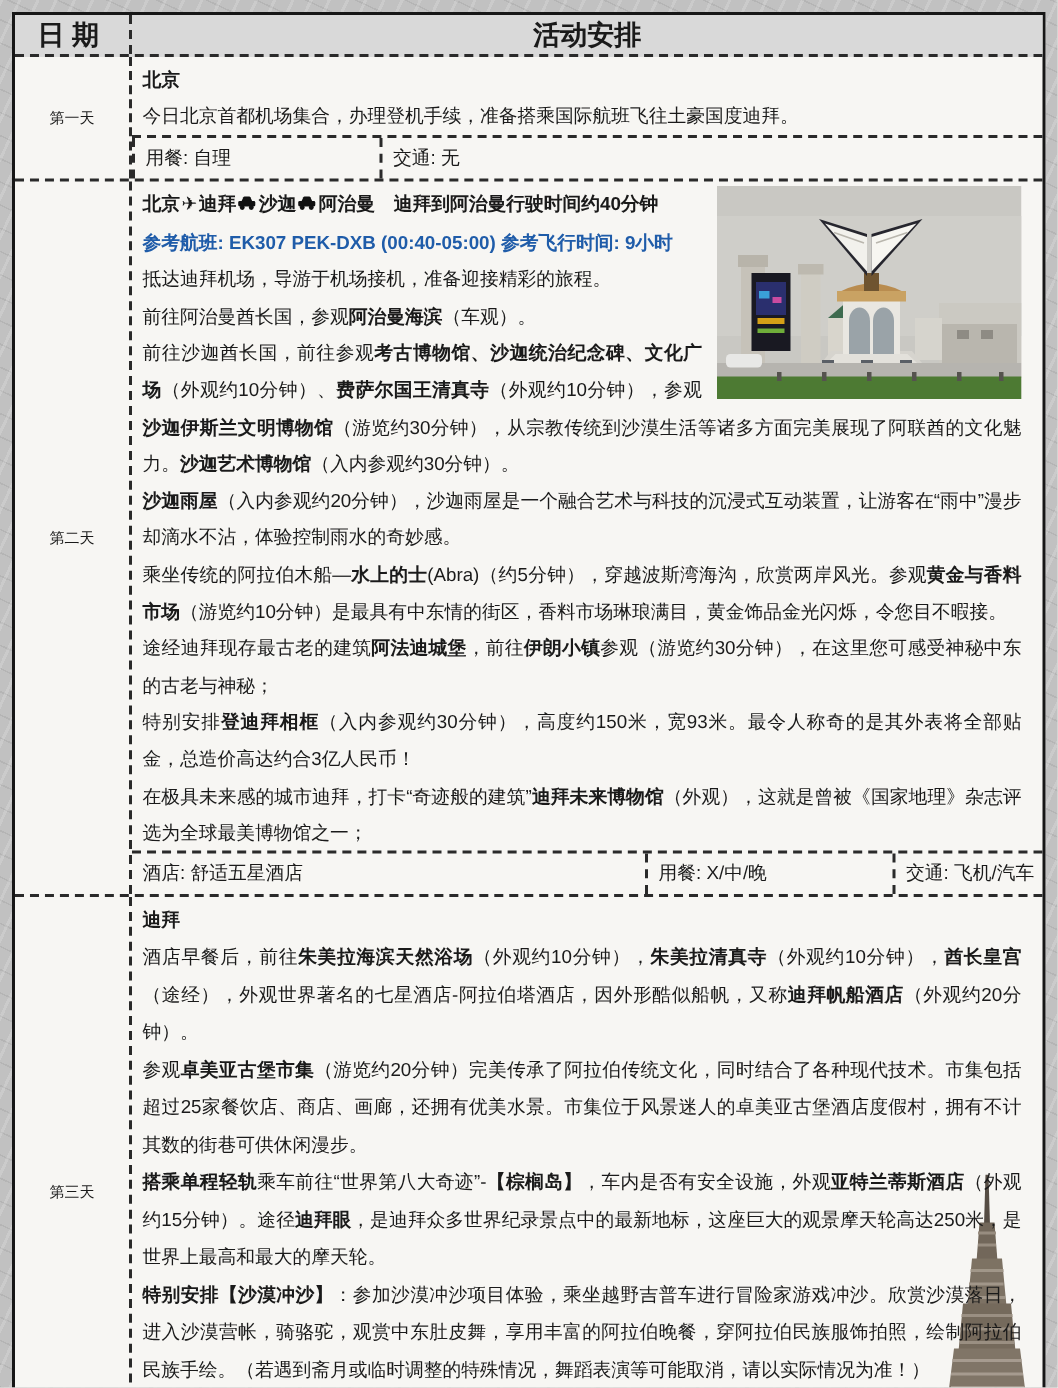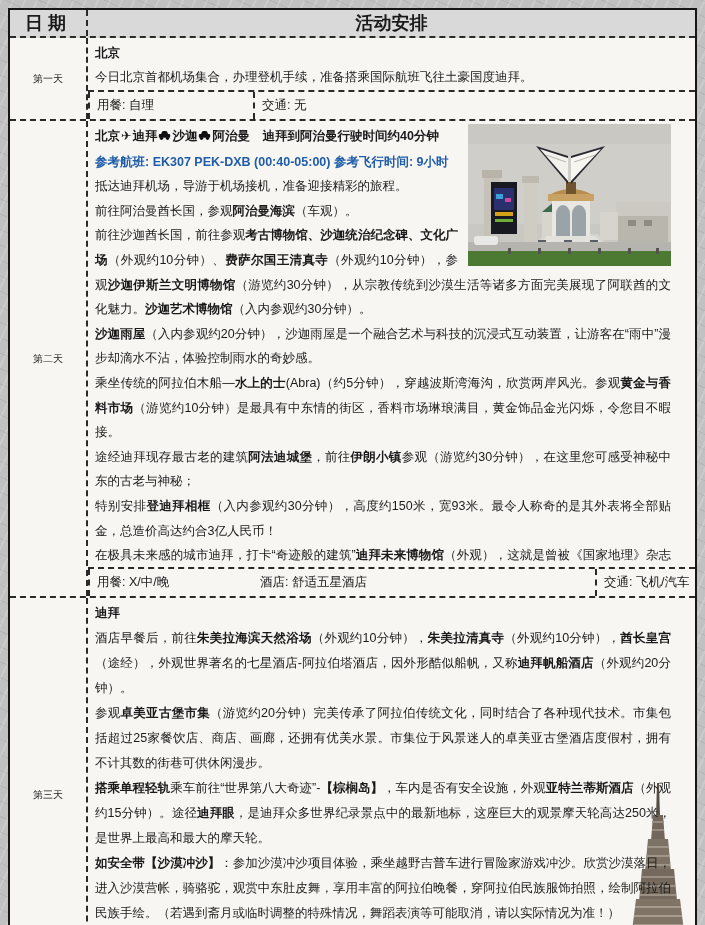--- a/index.html
+++ b/index.html
@@ -27,21 +27,21 @@
   .hcell.date{width:78px;border-right:2px dashed #2a2a2a;letter-spacing:5px;box-sizing:border-box;}
   .hcell.act{flex:1;}
   .day-row{display:flex;border-top:2px dashed #2a2a2a;}
   .day-row:first-child{border-top:none;}
   .date-cell{
     width:78px;flex:0 0 78px;border-right:2px dashed #2a2a2a;box-sizing:border-box;
     display:flex;justify-content:center;align-items:center;
     font-size:10px;
   }
   .content-cell{flex:1;min-width:0;position:relative;}
-  .paras{padding:3px 24px 0 7px;font-size:12.5px;line-height:25px;}
+  .paras{padding:3px 14px 0 7px;font-size:12.5px;line-height:25px;}
   .para{text-align:justify;position:relative;z-index:1;}
   .b{font-weight:700;}
   .meta-row{display:flex;border-top:2px dashed #2a2a2a;height:27px;align-items:center;font-size:12.5px;}
   .meta{padding-left:7px;box-sizing:border-box;white-space:nowrap;overflow:hidden;}
   .meta.m1{flex:0 0 342px;}
   .meta.m2{flex:0 0 165px;border-left:2px dashed #2a2a2a;height:100%;display:flex;align-items:center;}
   .meta.m3{flex:1;border-left:2px dashed #2a2a2a;height:100%;display:flex;align-items:center;}
   .day-1 .paras{height:49px;line-height:24px;overflow:hidden;}
   .day-2 .paras{height:443px;overflow:hidden;line-height:24.6px;}
   .day-3 .paras{min-height:340px;line-height:25px;}
@@ -147,36 +147,36 @@
               <div class="para"><span>抵达迪拜机场，导游于机场接机，准备迎接精彩的旅程。</span></div>
               <div class="para"><span>前往阿治曼酋长国，参观</span><span class="b">阿治曼海滨</span><span>（车观）。</span></div>
               <div class="para"><span>前往沙迦酋长国，前往参观</span><span class="b">考古博物馆、沙迦统治纪念碑、文化广场</span><span>（外观约10分钟）、</span><span class="b">费萨尔国王清真寺</span><span>（外观约10分钟），参观</span><span class="b">沙迦伊斯兰文明博物馆</span><span>（游览约30分钟），从宗教传统到沙漠生活等诸多方面完美展现了阿联酋的文化魅力。</span><span class="b">沙迦艺术博物馆</span><span>（入内参观约30分钟）。</span></div>
               <div class="para"><span class="b">沙迦雨屋</span><span>（入内参观约20分钟），沙迦雨屋是一个融合艺术与科技的沉浸式互动装置，让游客在“雨中”漫步却滴水不沾，体验控制雨水的奇妙感。</span></div>
               <div class="para"><span>乘坐传统的阿拉伯木船—</span><span class="b">水上的士</span><span>(Abra)（约5分钟），穿越波斯湾海沟，欣赏两岸风光。参观</span><span class="b">黄金与香料市场</span><span>（游览约10分钟）是最具有中东情的街区，香料市场琳琅满目，黄金饰品金光闪烁，令您目不暇接。</span></div>
               <div class="para"><span>途经迪拜现存最古老的建筑</span><span class="b">阿法迪城堡</span><span>，前往</span><span class="b">伊朗小镇</span><span>参观（游览约30分钟），在这里您可感受神秘中东的古老与神秘；</span></div>
               <div class="para"><span>特别安排</span><span class="b">登迪拜相框</span><span>（入内参观约30分钟），高度约150米，宽93米。最令人称奇的是其外表将全部贴金，总造价高达约合3亿人民币！</span></div>
               <div class="para"><span>在极具未来感的城市迪拜，打卡“奇迹般的建筑”</span><span class="b">迪拜未来博物馆</span><span>（外观），这就是曾被《国家地理》杂志评选为全球最美博物馆之一；</span></div>
             </div>
       <div class="meta-row">
+        <div class="meta m1">酒店: 舒适五星酒店</div>
         <div class="meta m2">用餐: X/中/晚</div>
-        <div class="meta m1">酒店: 舒适五星酒店</div>
         <div class="meta m3">交通: 飞机/汽车</div>
       </div>
     </div>
   </div>
 
   <div class="day-row day-3">
     <div class="date-cell">第三天</div>
     <div class="content-cell">
       <div class="paras">
               <div class="para"><span class="b">迪拜</span></div>
               <div class="para"><span>酒店早餐后，前往</span><span class="b">朱美拉海滨天然浴场</span><span>（外观约10分钟），</span><span class="b">朱美拉清真寺</span><span>（外观约10分钟），</span><span class="b">酋长皇宫</span><span>（途经），外观世界著名的七星酒店-阿拉伯塔酒店，因外形酷似船帆，又称</span><span class="b">迪拜帆船酒店</span><span>（外观约20分钟）。</span></div>
               <div class="para"><span>参观</span><span class="b">卓美亚古堡市集</span><span>（游览约20分钟）完美传承了阿拉伯传统文化，同时结合了各种现代技术。市集包括超过25家餐饮店、商店、画廊，还拥有优美水景。市集位于风景迷人的卓美亚古堡酒店度假村，拥有不计其数的街巷可供休闲漫步。</span></div>
               <div class="para"><span class="b">搭乘单程轻轨</span><span>乘车前往“世界第八大奇迹”-</span><span class="b">【棕榈岛】</span><span>，车内是否有安全设施，外观</span><span class="b">亚特兰蒂斯酒店</span><span>（外观约15分钟）。途径</span><span class="b">迪拜眼</span><span>，是迪拜众多世界纪录景点中的最新地标，这座巨大的观景摩天轮高达250米，是世界上最高和最大的摩天轮。</span></div>
-              <div class="para"><span class="b">如安全带【沙漠冲沙】</span><span>：参加沙漠冲沙项目体验，乘坐越野吉普车进行冒险家游戏冲沙。欣赏沙漠落日，进入沙漠营帐，骑骆驼，观赏中东肚皮舞，享用丰富的阿拉伯晚餐，穿阿拉伯民族服饰拍照，绘制阿拉伯民族手绘。（若遇到斋月或临时调整的特殊情况，舞蹈表演等可能取消，请以实际情况为准！）</span></div>
+              <div class="para"><span class="b">特别安排【沙漠冲沙】</span><span>：参加沙漠冲沙项目体验，乘坐越野吉普车进行冒险家游戏冲沙。欣赏沙漠落日，进入沙漠营帐，骑骆驼，观赏中东肚皮舞，享用丰富的阿拉伯晚餐，穿阿拉伯民族服饰拍照，绘制阿拉伯民族手绘。（若遇到斋月或临时调整的特殊情况，舞蹈表演等可能取消，请以实际情况为准！）</span></div>
               <div class="para"><span class="b">小贴士：沙漠冲沙吉普车是较刺激项目之一，请在参加之前与导游及领队确认清楚，车内是否有安全设施（如安全带，手抓扶手等），否则在冲沙的过程中可能会由于颠簸而导致客人受伤，也请客人在乘坐时扣紧安全带，抓</span></div>
             </div>
 
   <svg class="photo-burj" viewBox="0 0 74 162" xmlns="http://www.w3.org/2000/svg">
     <polygon points="36,0 38,0 39,34 35,34" fill="#4e443b"></polygon>
     <polygon points="32,32 42,32 44,58 30,58" fill="#6b6052"></polygon>
     <rect x="31" y="38" width="12" height="2" fill="#93887a"></rect>
               <rect x="31" y="46" width="12" height="2" fill="#93887a"></rect>
     <polygon points="27,56 47,56 50,88 24,88" fill="#776b5c"></polygon>
     <rect x="26" y="63" width="22" height="2" fill="#9c9183"></rect>

